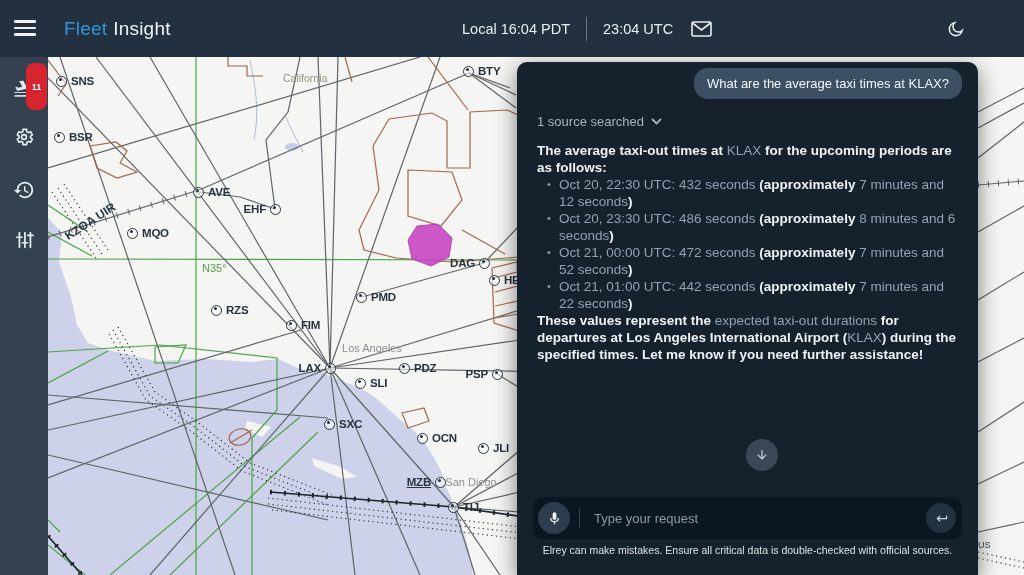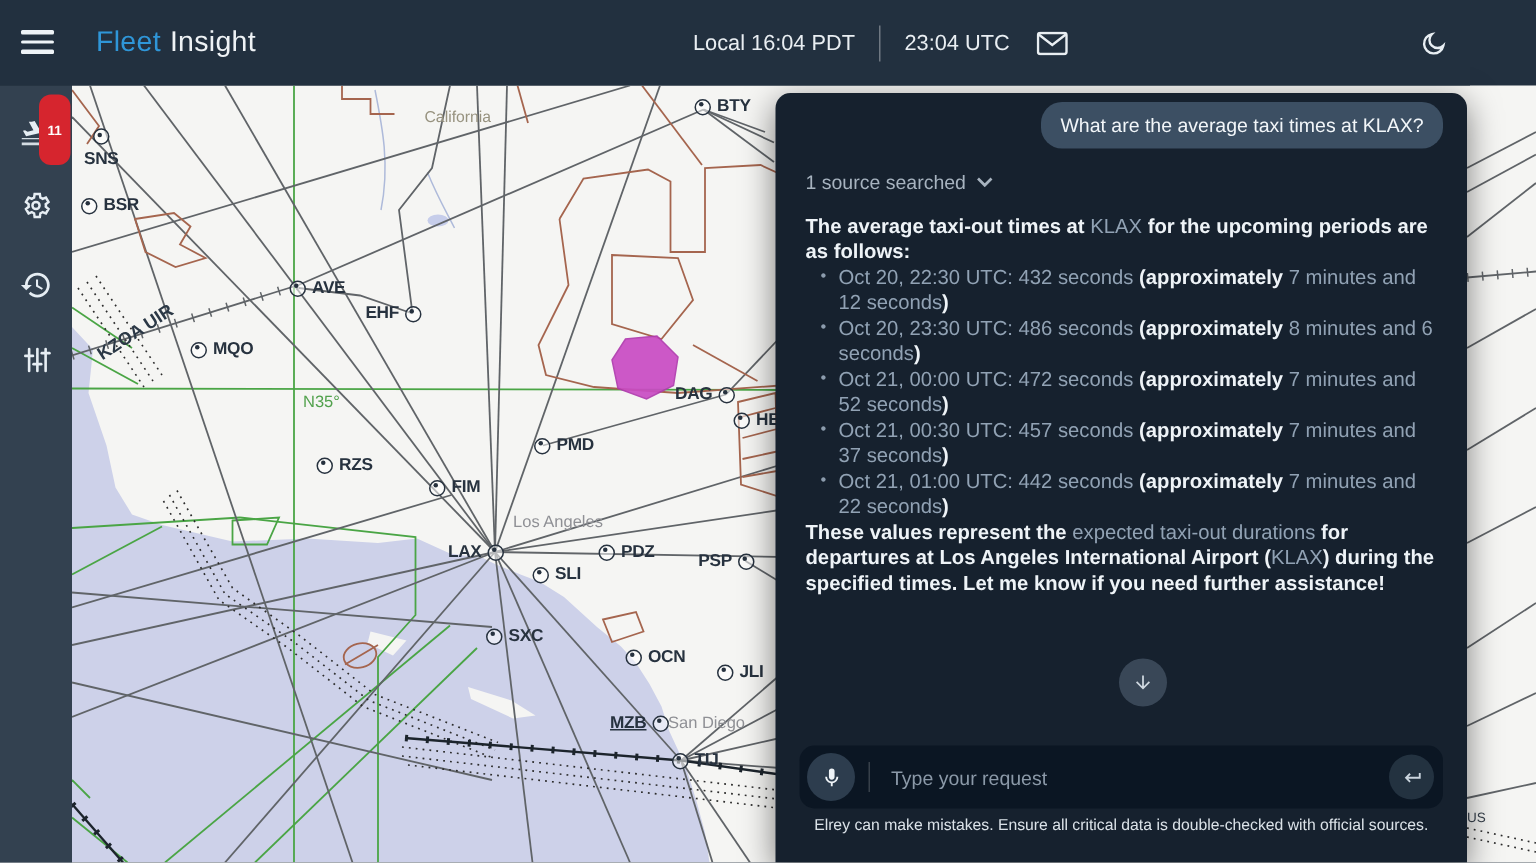--- a/index.html
+++ b/index.html
@@ -193,21 +193,21 @@
       <path d="M978,552 L1024,562"></path>
         <path d="M978,558 L1024,568"></path>
     </g>
 
     <path d="M270,492 L454,507 L532,518" stroke="#1c242c" stroke-width="1.6" fill="none"></path>
     <path d="M270,492 L454,507 L532,518" stroke="#1c242c" stroke-width="4.5" stroke-dasharray="2 12" fill="none"></path>
     <path d="M48,536 L82,575" stroke="#1c242c" stroke-width="1.6" fill="none"></path>
     <path d="M48,536 L82,575" stroke="#1c242c" stroke-width="4.5" stroke-dasharray="2 10" fill="none"></path>
   </svg>
   <div id="map-labels">
-      <div class="wp" style="left: 8px; top: 42px; flex-direction: column;">
+      <div class="wp" style="left: 8px; top: 24px;">
         <span class="wp-sym"></span>
         <span>SNS</span>
       </div>
       <div class="wp" style="left: 6px; top: 80px;">
         <span class="wp-sym"></span>
         <span>BSR</span>
       </div>
       <div class="wp" style="left: 145px; top: 135px;">
         <span class="wp-sym"></span>
         <span>AVE</span>
@@ -359,21 +359,20 @@
       <svg width="11" height="7" viewBox="0 0 11 7">
           <path d="M1 1l4.5 4.5L10 1" fill="none" stroke="#a7b3bf" stroke-width="1.8"></path>
         </svg>
     </div>
     <div class="chat-body">
       <p id="chat-intro"><span class="seg-strong">The average taxi-out times at </span><span class="seg-muted">KLAX</span><span class="seg-strong"> for the upcoming periods are as follows:</span></p>
       <ul id="chat-list">
           <li><span class="seg-muted">Oct 20, 22:30 UTC: 432 seconds </span><span class="seg-strong">(approximately</span><span class="seg-muted"> 7 minutes and 12 seconds</span><span class="seg-strong">)</span></li>
           <li><span class="seg-muted">Oct 20, 23:30 UTC: 486 seconds </span><span class="seg-strong">(approximately</span><span class="seg-muted"> 8 minutes and 6 seconds</span><span class="seg-strong">)</span></li>
           <li><span class="seg-muted">Oct 21, 00:00 UTC: 472 seconds </span><span class="seg-strong">(approximately</span><span class="seg-muted"> 7 minutes and 52 seconds</span><span class="seg-strong">)</span></li>
-          <li><span class="seg-muted">Oct 21, 00:30 UTC: 457 seconds </span><span class="seg-strong">(approximately</span><span class="seg-muted"> 7 minutes and 37 seconds</span><span class="seg-strong">)</span></li>
           <li><span class="seg-muted">Oct 21, 01:00 UTC: 442 seconds </span><span class="seg-strong">(approximately</span><span class="seg-muted"> 7 minutes and 22 seconds</span><span class="seg-strong">)</span></li>
         </ul>
       <p id="chat-outro"><span class="seg-strong">These values represent the </span><span class="seg-muted">expected taxi-out durations</span><span class="seg-strong"> for departures at Los Angeles International Airport (</span><span class="seg-muted">KLAX</span><span class="seg-strong">) during the specified times. Let me know if you need further assistance!</span></p>
     </div>
   </div>
 
   <div class="scroll-btn">
     <svg width="14" height="14" viewBox="0 0 24 24">
         <path fill="#cfd8e0" d="M20 12l-1.4-1.4L13 16.2V4h-2v12.2l-5.6-5.6L4 12l8 8 8-8z"></path>
       </svg>

